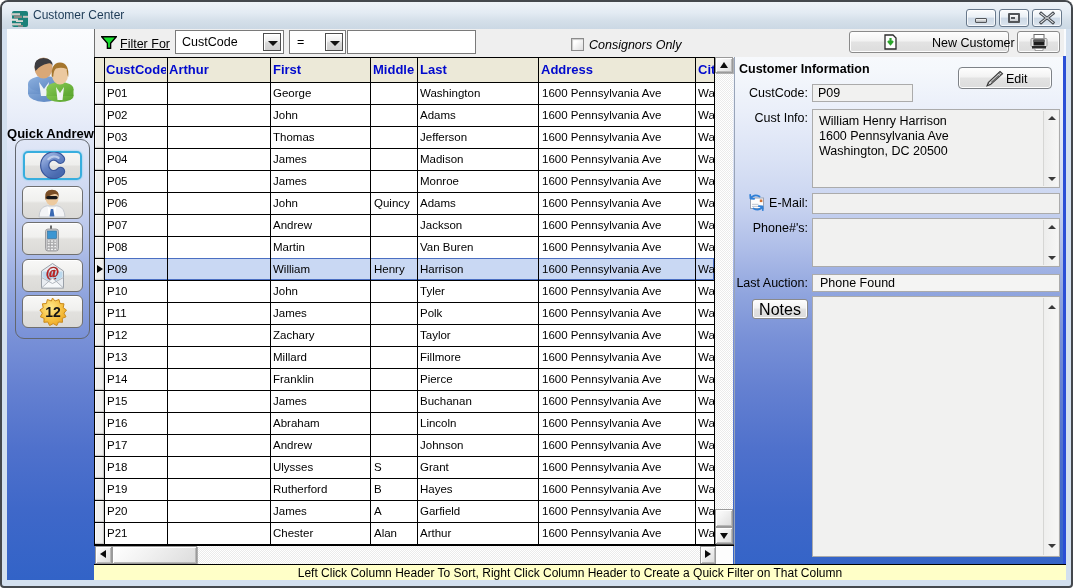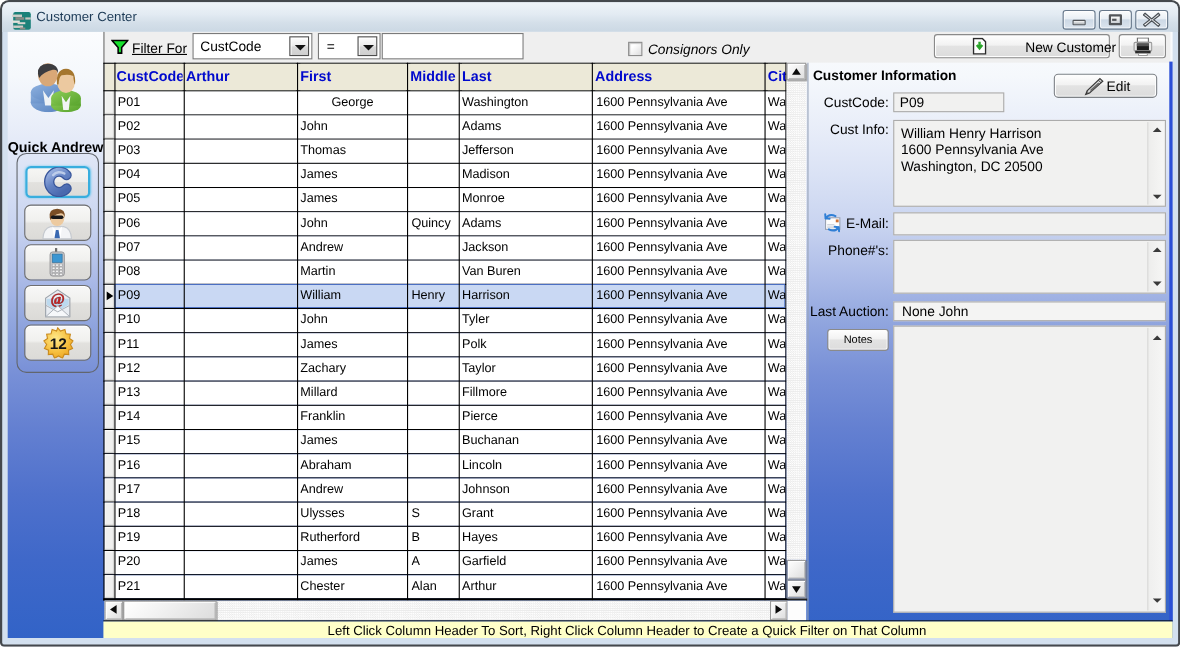--- a/index.html
+++ b/index.html
@@ -25,21 +25,21 @@
 .tbtext{position:absolute;font-size:12.5px;color:#000;}
 .combo{position:absolute;top:30px;height:24px;background:#fff;border:1px solid #7a7a7a;}
 .ddbtn{position:absolute;top:2px;right:2px;width:18px;height:18px;
   border:1px solid #4d4d4d;
   background:linear-gradient(180deg,#fdfdfd 0%,#ededed 45%,#d8d8d8 55%,#cfcfcf 100%);
   box-shadow:inset 1px 1px 0 #fff;}
 .ddarr{position:absolute;left:4px;top:7px;width:0;height:0;
   border-left:5px solid transparent;border-right:5px solid transparent;border-top:5px solid #111;}
 .btn7{position:absolute;border:1px solid #8a8a8a;border-radius:3px;
   background:linear-gradient(180deg,#fefefe 0%,#f2f2f2 45%,#e3e3e3 50%,#dcdcdc 100%);
-  box-shadow:inset 0 0 0 1px #fdfdfd;font-size:10px;color:#000;}
+  box-shadow:inset 0 0 0 1px #fdfdfd;font-size:16px;color:#000;}
 .gridline{position:absolute;background:#000;}
 .hdr{position:absolute;top:58px;height:24px;background:#ece9d8;
   font-weight:bold;font-size:13px;color:#0009cd;line-height:23px;overflow:hidden;white-space:nowrap;}
 .cell{position:absolute;height:21px;font-size:11.5px;color:#000;line-height:20px;
   overflow:hidden;white-space:nowrap;}
 .sb-btn{position:absolute;background:linear-gradient(135deg,#ffffff 0%,#f2f2f2 40%,#dcdcdc 100%);
   border:1px solid #9a9a9a;box-shadow:inset 1px 1px 0 #ffffff,inset -1px -1px 0 #b9b9b9, 1px 1px 0 rgba(120,120,120,.55);}
 .sb-track{position:absolute;background-image:conic-gradient(#ffffff 0 25%,#ebebeb 0 50%,#ffffff 0 75%,#ebebeb 0);
   background-size:2px 2px;}
 .panel-lbl{position:absolute;font-size:12.5px;color:#000;text-align:right;white-space:nowrap;}
@@ -199,21 +199,21 @@
           <stop offset="1" stop-color="#e89c1a"></stop>
         </radialGradient>
       </defs>
 <path d="M14.5 1 L17 4 L21 2.5 L22 6.5 L26 6.8 L25.2 10.8 L28.5 13 L26 16.2 L28 19.8 L24.3 21.3 L24.5 25.3 L20.5 25 L18.8 28.6 L15.2 26.6 L11.6 28.6 L9.9 25 L5.9 25.3 L6.1 21.3 L2.4 19.8 L4.4 16.2 L1.9 13 L5.2 10.8 L4.4 6.8 L8.4 6.5 L9.4 2.5 L13.4 4 Z" fill="url(#gold)" stroke="#c98a1d" stroke-width="1"></path>
 <text x="15" y="20" text-anchor="middle" font-family="Liberation Sans,sans-serif" font-weight="bold" font-size="14" fill="#151515">12</text>
 </svg>
 <div class="abs" style="left:95px;top:58px;width:619px;height:24px;background:#ece9d8;"></div>
 <div class="abs" style="left:95px;top:83px;width:619px;height:21px;background:#ffffff;"></div>
 <div class="abs" style="left:95px;top:83px;width:9px;height:21px;background:#f0f0ef;box-shadow:inset -1px -1px 1px #c8c8c6, inset 1px 1px 0 #fbfbfa;"></div>
 <div class="cell" style="left:107px;top:83px;width:58px;">P01</div>
-<div class="cell" style="left:273px;top:83px;width:95px;text-align:center;">George</div>
+<div class="cell" style="left:273px;top:83px;width:95px;">George</div>
 <div class="cell" style="left:420px;top:83px;width:116px;">Washington</div>
 <div class="cell" style="left:542px;top:83px;width:152px;">1600 Pennsylvania Ave</div>
 <div class="cell" style="left:698px;top:83px;width:16px;">Washington</div>
 <div class="gridline" style="left:94px;top:104px;width:621px;height:1px;"></div>
 <div class="abs" style="left:95px;top:105px;width:619px;height:21px;background:#ffffff;"></div>
 <div class="abs" style="left:95px;top:105px;width:9px;height:21px;background:#f0f0ef;box-shadow:inset -1px -1px 1px #c8c8c6, inset 1px 1px 0 #fbfbfa;"></div>
 <div class="cell" style="left:107px;top:105px;width:58px;">P02</div>
 <div class="cell" style="left:273px;top:105px;width:95px;">John</div>
 <div class="cell" style="left:420px;top:105px;width:116px;">Adams</div>
 <div class="cell" style="left:542px;top:105px;width:152px;">1600 Pennsylvania Ave</div>
@@ -446,21 +446,21 @@
       </div>
     </div>
 <div class="fld" style="top:193px;width:248px;height:21px;"></div>
 <div class="fld" style="top:218px;width:248px;height:49px;">
       <div class="scol">
         <div class="tri-up" style="top:5px;"></div>
         <div class="tri-dn" style="bottom:5px;"></div>
       </div>
     </div>
 <div class="fld" style="top:274px;width:248px;height:18px;background:#f4f4f3;">
-      <span style="position:absolute;left:7px;top:1px;">None John</span>
+      <span style="position:absolute;left:7px;top:1px;">Phone Found</span>
     </div>
 <div class="btn7" style="left:752px;top:299px;width:56px;height:20px;text-align:center;line-height:19px;">Notes</div>
 <div class="fld" style="top:296px;width:248px;height:261px;">
       <div class="scol" style="background:linear-gradient(90deg,#efefee,#f6f6f5);">
         <div class="tri-up" style="top:7px;"></div>
         <div class="tri-dn" style="bottom:7px;"></div>
       </div>
     </div>
 <div class="gridline" style="left:94px;top:564px;width:972px;height:1px;"></div>
 <div class="abs" style="left:94px;top:565px;width:972px;height:15px;background:#ffffc8;"></div>

